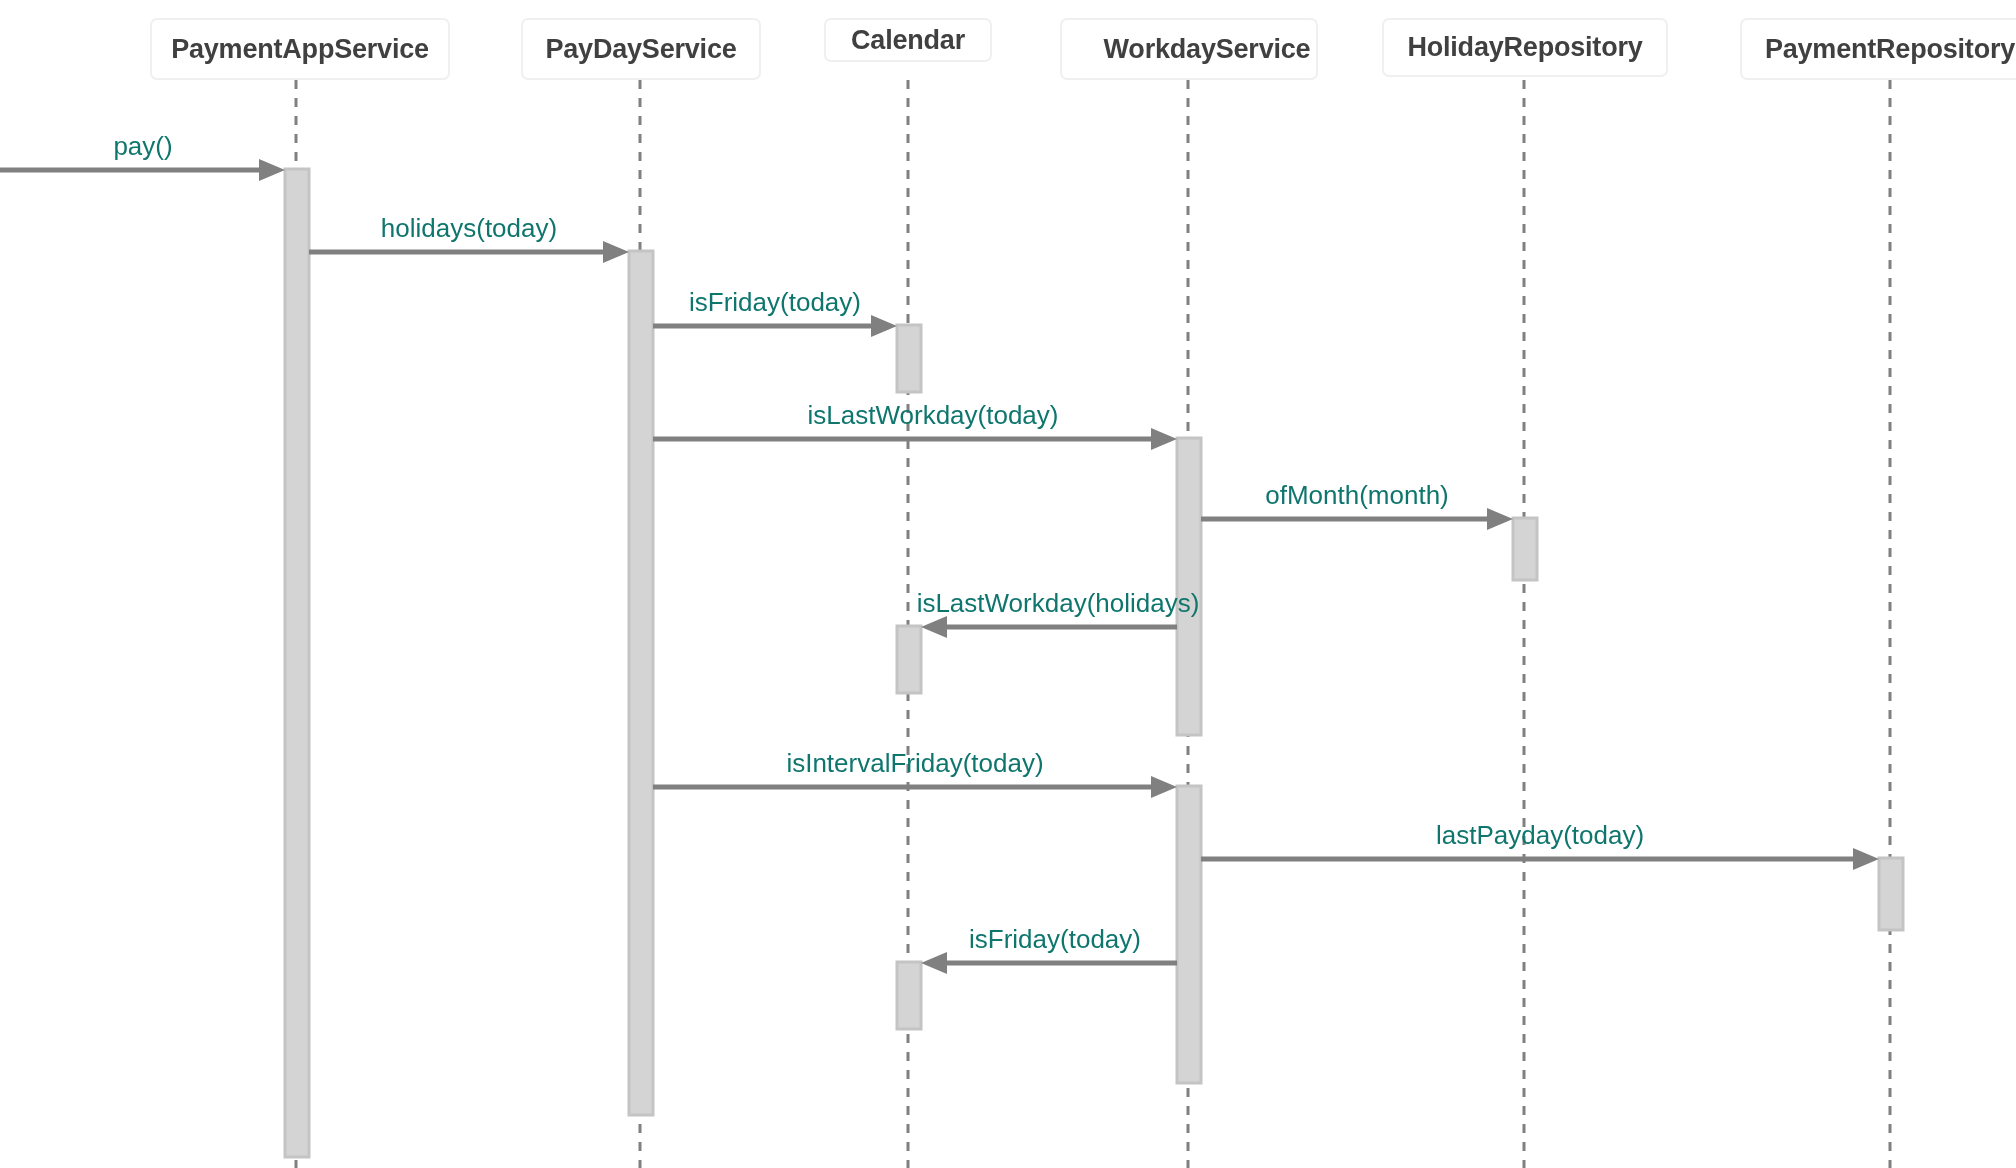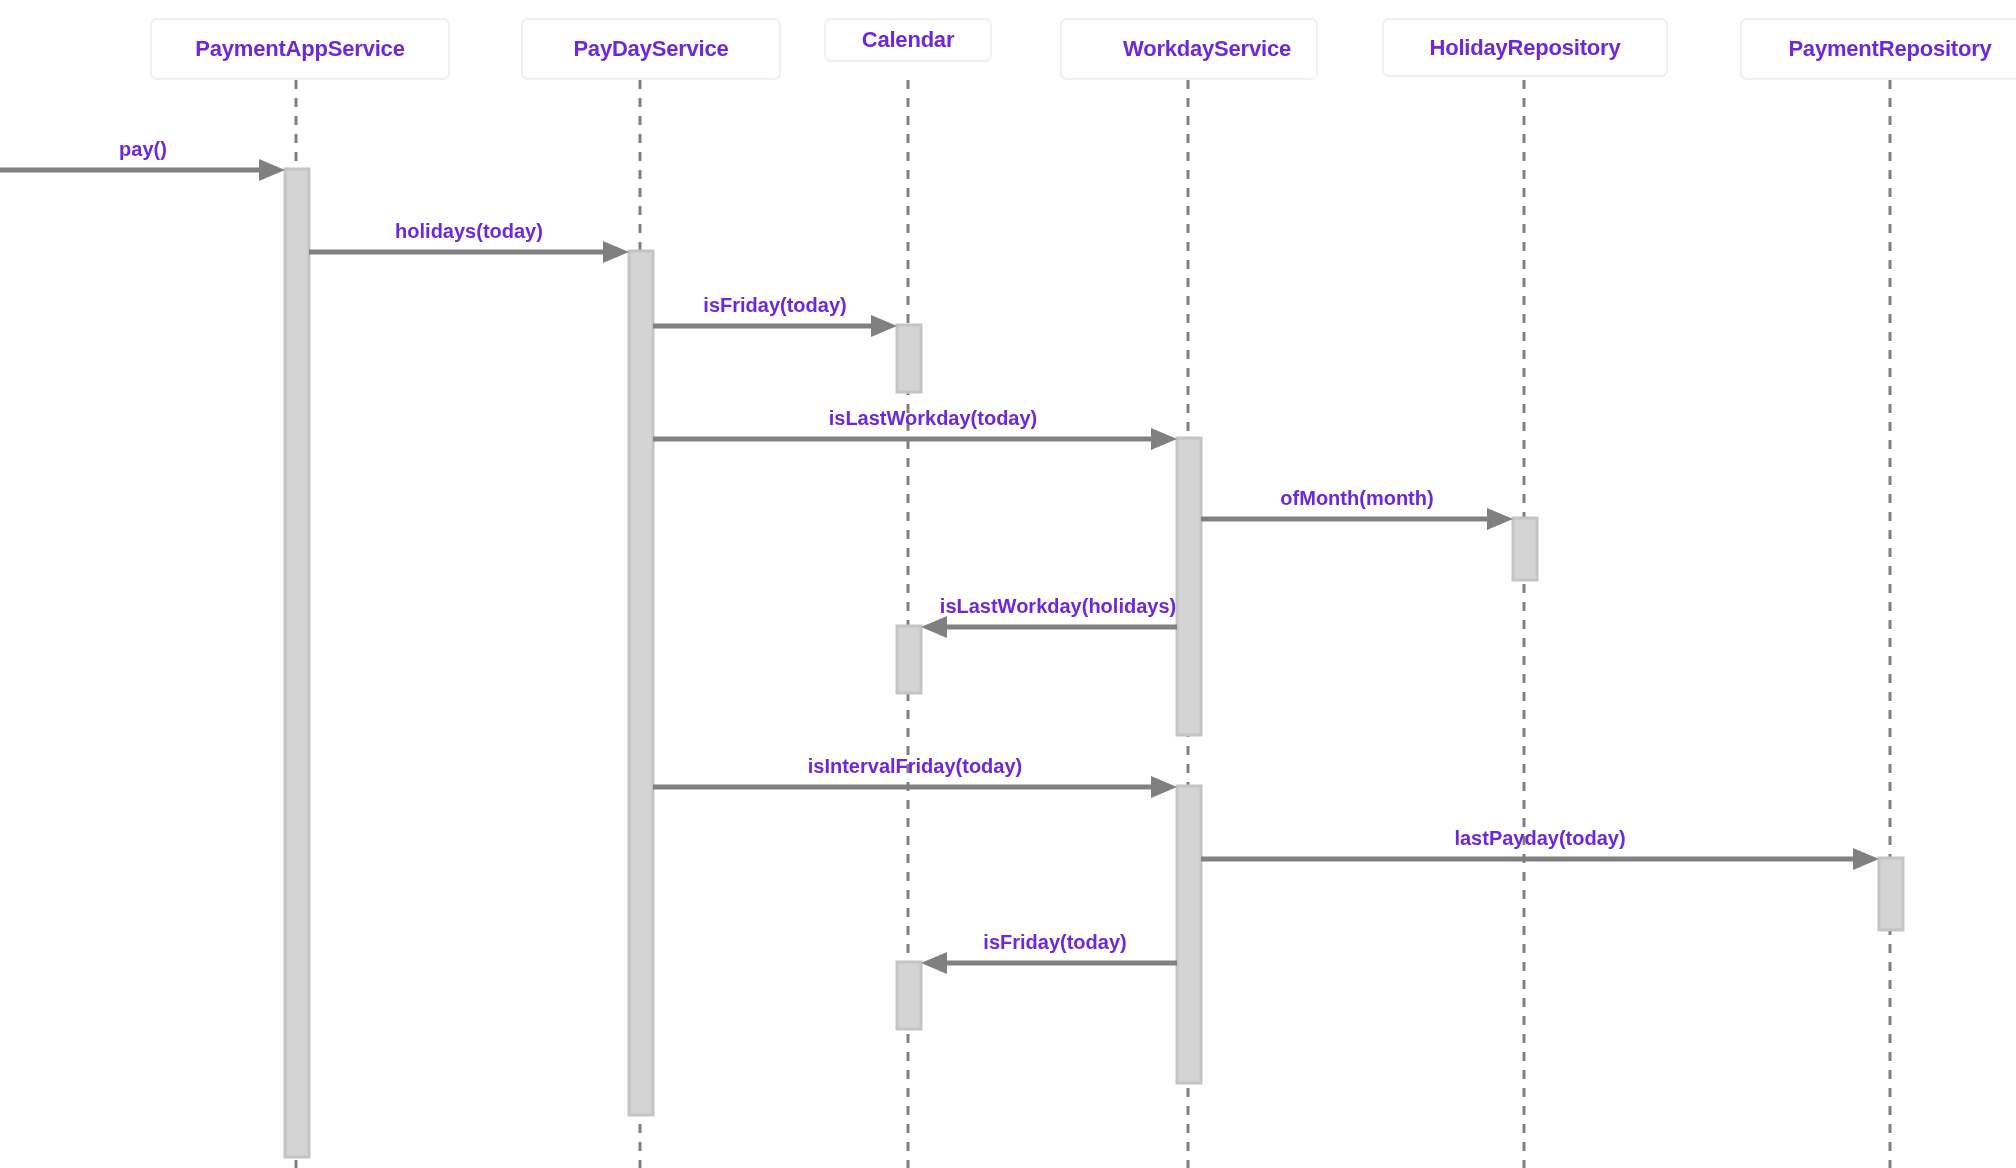--- a/index.html
+++ b/index.html
@@ -34,34 +34,33 @@
     border: 2px solid #f0f0f0;
     border-radius: 7px;
     display: flex;
     align-items: center;
     justify-content: center;
     box-shadow: 0 0 0 0 rgba(0,0,0,0);
   }
   .participant-label {
     font-family: "Liberation Sans", sans-serif;
     font-weight: bold;
-    font-size: 22px;
-    color: #6d28d9;
+    font-size: 27px;
+    color: #404040;
     white-space: nowrap;
     letter-spacing: -0.2px;
   }
   .msg-label {
     position: absolute;
     font-family: "Liberation Sans", sans-serif;
-    font-size: 20px;
-    color: #6d28d9;
+    font-size: 26px;
+    color: #0f766e;
     white-space: nowrap;
     transform: translate(-50%, -100%);
     line-height: 1;
-    font-weight: bold;
   }
 </style>
 </head>
 <body>
 
 <div id="diagram-root">
 
   <svg id="diagram-svg" viewBox="0 0 2016 1168" xmlns="http://www.w3.org/2000/svg">
     <g id="lifelines-layer">
         <line x1="296" y1="80" x2="296" y2="1168" stroke="#808080" stroke-width="3" stroke-dasharray="9 9"></line>
@@ -119,21 +118,21 @@
           <line x1="1177" y1="963" x2="947" y2="963" stroke="#808080" stroke-width="5"></line>
           <polygon points="921,963 947,952 947,974" fill="#808080"></polygon>
         </g>
       </g>
   </svg>
 
   <div id="participants-layer">
       <div class="participant-box" style="left: 150px; top: 18px; width: 300px; height: 62px;">
         <span class="participant-label">PaymentAppService</span>
       </div>
-      <div class="participant-box" style="left: 521px; top: 18px; width: 260px; height: 62px;">
+      <div class="participant-box" style="left: 521px; top: 18px; width: 240px; height: 62px;">
         <span class="participant-label">PayDayService</span>
       </div>
       <div class="participant-box" style="left: 824px; top: 18px; width: 168px; height: 44px;">
         <span class="participant-label">Calendar</span>
       </div>
       <div class="participant-box" style="left: 1060px; top: 18px; width: 258px; height: 62px; padding-left: 36px;">
         <span class="participant-label">WorkdayService</span>
       </div>
       <div class="participant-box" style="left: 1382px; top: 18px; width: 286px; height: 59px;">
         <span class="participant-label">HolidayRepository</span>

